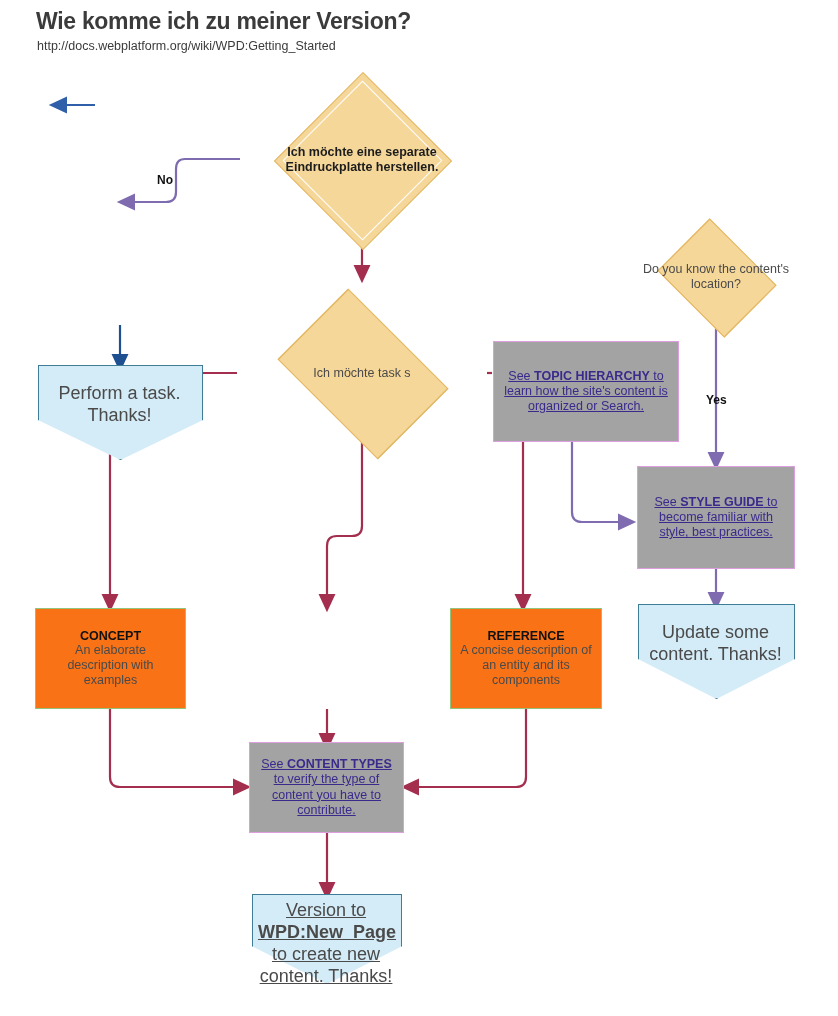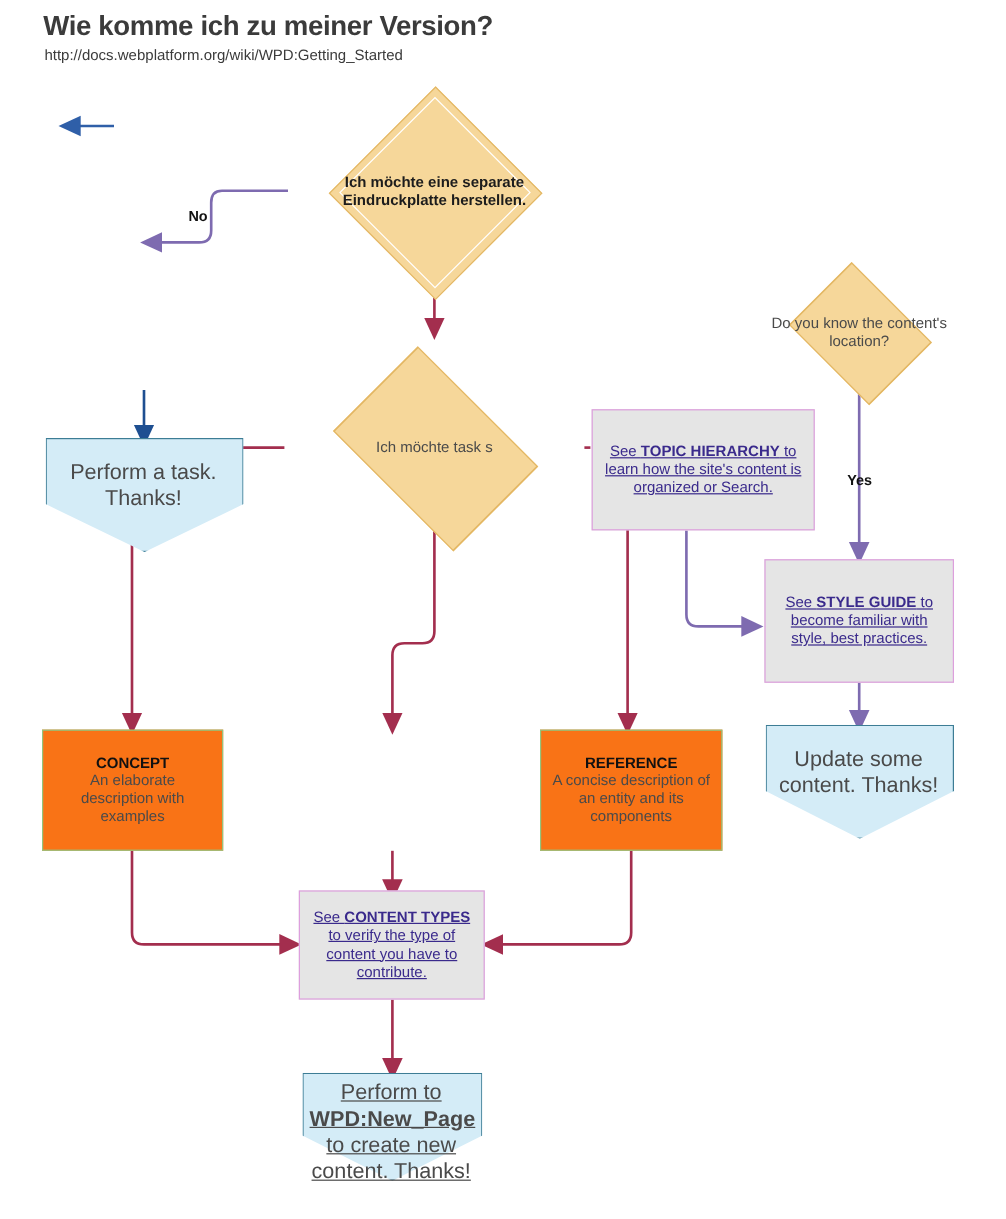--- a/index.html
+++ b/index.html
@@ -81,21 +81,21 @@
     color: #1c1c1c;
   }
   .diamond-inner-line {
     position: absolute;
     border: 1px solid #ffffff;
     transform: rotate(45deg);
     pointer-events: none;
   }
   
   .box-pink {
-    background: #e5e5e5;
+    background: #a3a3a3;
     border: 1.5px solid #dd9fdd;
   }
   .box-green {
     background: #f97316;
     border: 1.5px solid #93c47d;
   }
   .box-text {
     font-size: 12.5px;
     line-height: 1.22;
     padding: 0 7px;
@@ -246,16 +246,16 @@
   </div>
 
   <div class="pentagon" style="left:38px; top:365px; width:163px; height:93px;"></div>
   <div class="pentagon-label" style="left:38px; top:383px; width:163px;">Perform a task. Thanks!</div>
 
   <div class="pentagon" style="left:638px; top:604px; width:155px; height:93px;"></div>
   <div class="pentagon-label" style="left:638px; top:622px; width:155px;">Update some content. Thanks!</div>
 
   <div class="pentagon" style="left:252px; top:894px; width:148px; height:88px;"></div>
   <div class="pentagon-label link-text" style="left:252px; top:900px; width:148px;">
-    <span>Perform to </span><b>WPD:New_Page</b><span> to create new content. Thanks!</span>
+    <span>Version to </span><b>WPD:New_Page</b><span> to create new content. Thanks!</span>
   </div>
 
 </div>
 
 </body></html>

